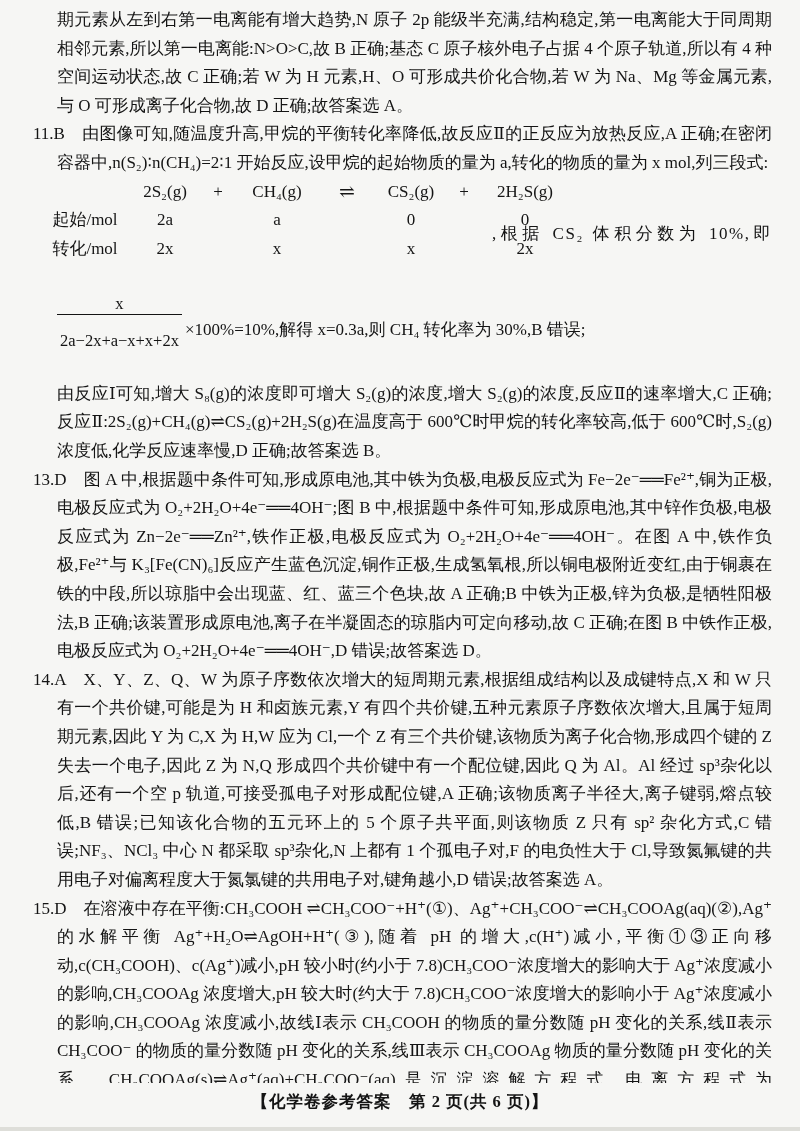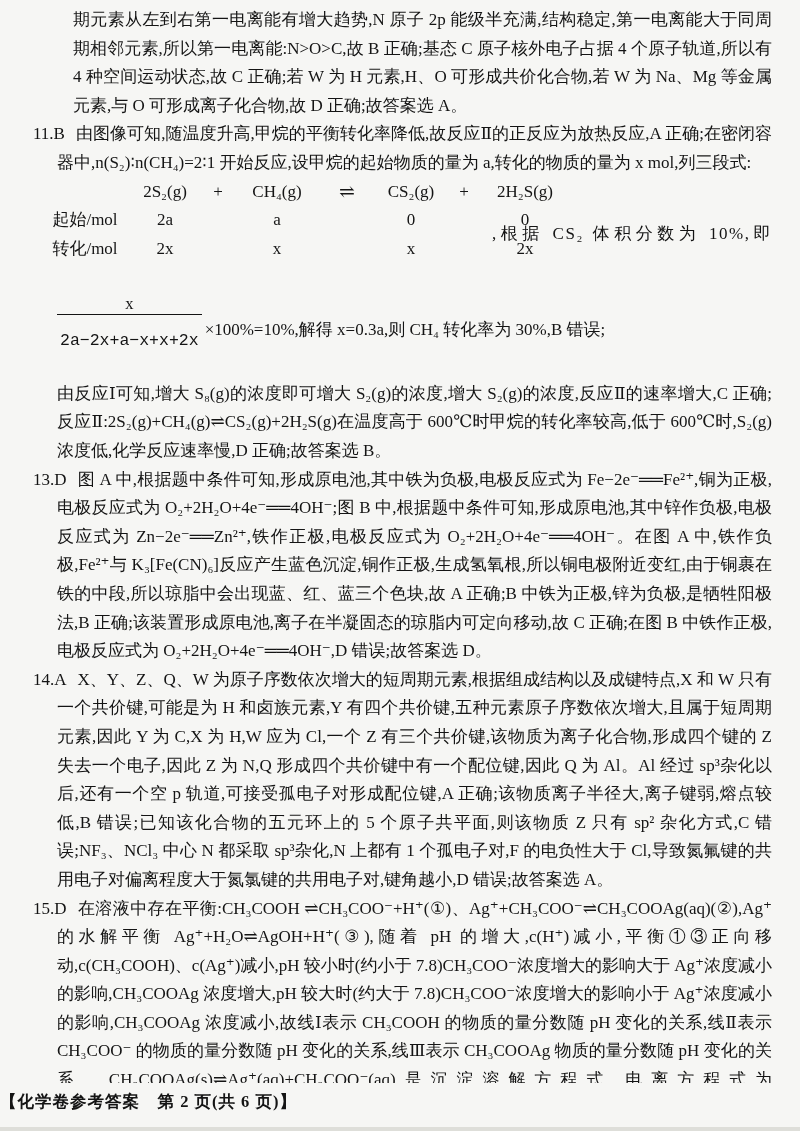--- a/index.html
+++ b/index.html
@@ -4,42 +4,42 @@
 <style>
   html,body{margin:0;padding:0;}
   body{
     width:800px;height:1131px;overflow:hidden;position:relative;
     background:#f6f6f4;color:#141414;
     font-family:"Liberation Serif","DejaVu Serif",serif;
     font-size:17px;line-height:28.6px;
   }
   .page{padding:6px 28px 0 33px;}
   .para{margin:0;text-align:justify;}
-  .cont{margin-left:40px;}
+  .cont{margin-left:24px;}
   .hang{padding-left:24px;text-indent:-24px;}
-  .num{margin-right:11px;white-space:nowrap;font-family:Liberation Serif, serif;}
+  .num{margin-right:17px;white-space:nowrap;font-family:Liberation Serif, serif;}
   .body-ind{margin-left:24px;margin-top:12px;}
   .table-wrap{position:relative;margin-left:8px;height:116px;}
   .seq-table{border-collapse:collapse;table-layout:fixed;}
   .seq-table td{padding:0;text-align:center;height:28px;white-space:nowrap;overflow:visible;}
   .seq-table td.lbl{text-align:center;}
   .seq-table td.arr{font-size:19px;}
   .side-note{
     position:absolute;right:0;top:42px;width:280px;
     text-align:justify;text-align-last:justify;letter-spacing:1.5px;
   }
   .frac-line{margin-left:24px;display:flex;align-items:center;min-height:52px;}
   .frac{display:inline-flex;flex-direction:column;align-items:center;line-height:1.25;font-size:16.5px;margin-right:3px;}
   .fnum{padding:0 4px;}
-  .fden{border-top:1.6px solid #141414;padding:16px 3px;font-family:Liberation Mono, monospace;}
+  .fden{border-top:1.6px solid #141414;padding:16px 3px;}
   .frac-after{white-space:nowrap;}
   .footer{
     position:absolute;left:0;right:0;bottom:8px;z-index:2;
     background:#f6f6f4;padding:5px 0 6px;
-    text-align:left;font-weight:bold;font-size:16.5px;letter-spacing:1px;
+    text-align:center;font-weight:bold;font-size:16.5px;letter-spacing:1px;
   }
   .scan-edge{position:absolute;left:0;right:0;bottom:0;height:4px;background:#deded9;z-index:3;}
 </style>
 </head>
 <body>
 
 <div class="page">
 
   <p class="para cont">期元素从左到右第一电离能有增大趋势,N 原子 2p 能级半充满,结构稳定,第一电离能大于同周期相邻元素,所以第一电离能:N&gt;O&gt;C,故 B 正确;基态 C 原子核外电子占据 4 个原子轨道,所以有 4 种空间运动状态,故 C 正确;若 W 为 H 元素,H、O 可形成共价化合物,若 W 为 Na、Mg 等金属元素,与 O 可形成离子化合物,故 D 正确;故答案选 A。</p>
 

